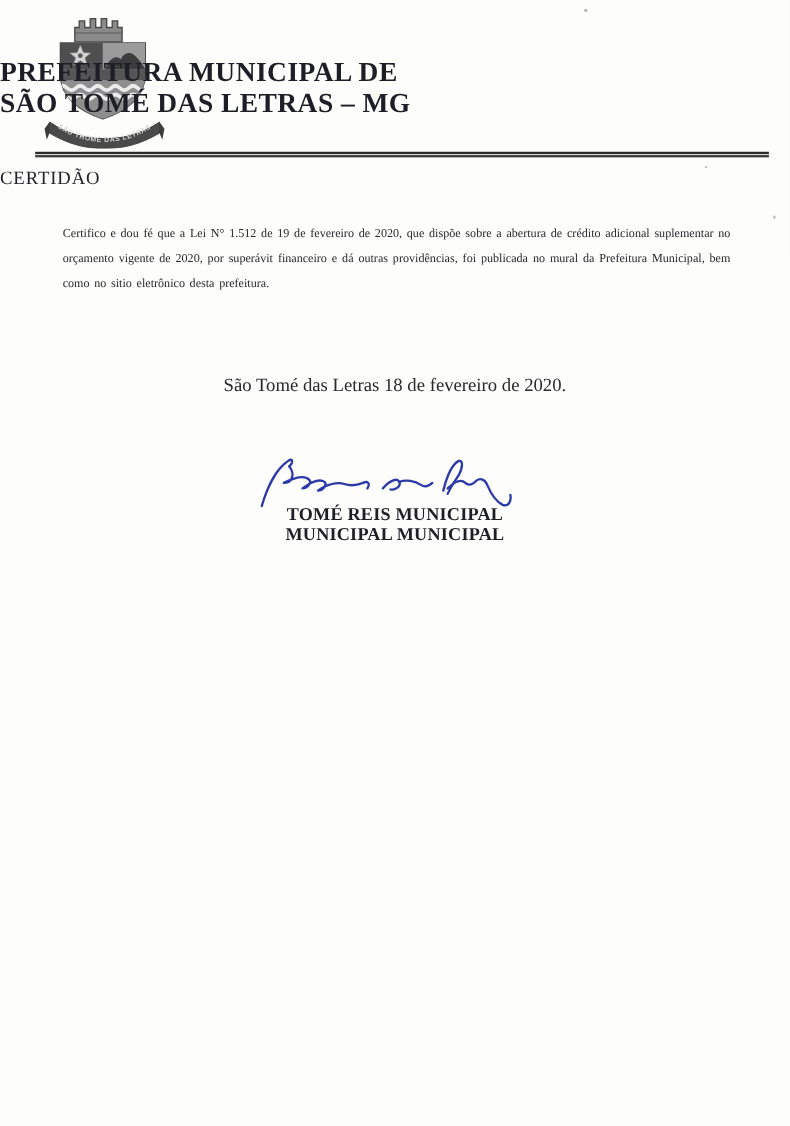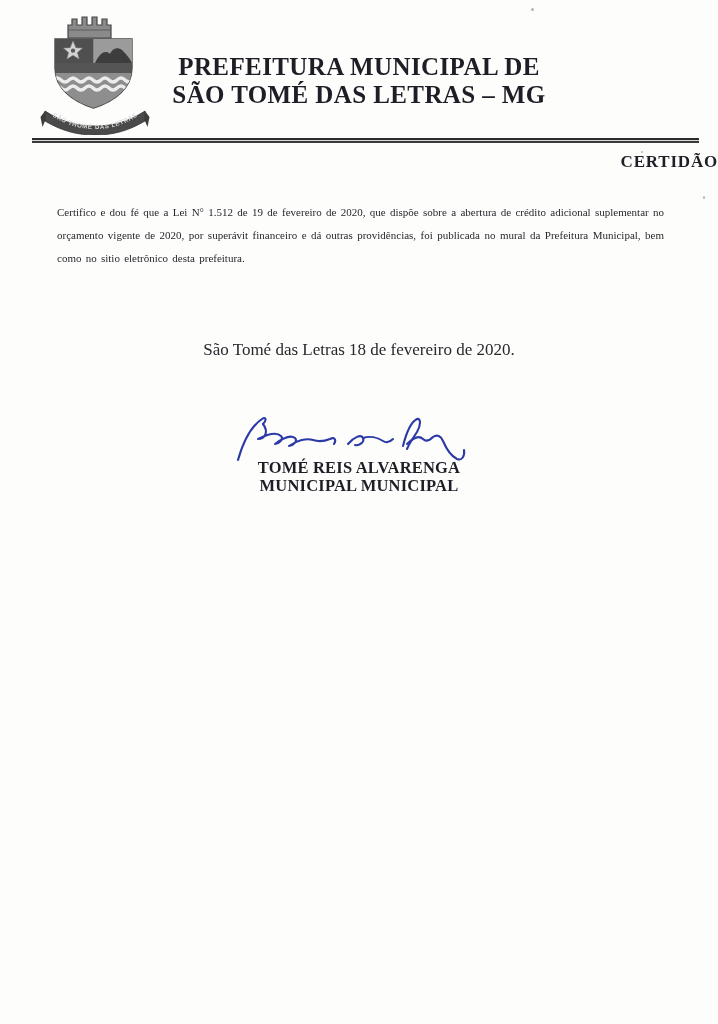--- a/index.html
+++ b/index.html
@@ -8,37 +8,37 @@
     width:718px;height:1024px;
     margin:0 auto;
     background:#fdfdfc;
     overflow:hidden;
     font-family:"Liberation Serif","DejaVu Serif",serif;
     color:#26262b;
   }
   .crest{position:absolute;left:40px;top:13px;width:110px;height:122px;}
   .org-name{
     position:absolute;left:0;right:0;top:53px;
-    text-align:center;
+    text-align:left;
     font-weight:bold;
     font-size:25px;line-height:28px;
     letter-spacing:0.4px;
     color:#1e1e26;
   }
   .header-rule{
     position:absolute;left:32px;top:138px;width:667px;height:5px;
     border-top:2px solid #2c2c2c;
     border-bottom:2px solid #3a3a3a;
     background:#d8d8d6;
     box-sizing:border-box;
   }
   .doc-title{
     position:absolute;left:0;right:0;top:152px;
-    text-align:right;
-    font-weight:bold;
+    text-align:left;
+    font-weight:normal;
     font-size:17px;
     letter-spacing:0.8px;
     color:#1f1f26;
   }
   .body-paragraph{
     position:absolute;left:57px;top:201px;width:607px;
     font-size:11px;line-height:23px;
     text-align:justify;
     word-spacing:1.5px;
     color:#28282d;
@@ -124,21 +124,21 @@
       <path d="M7,47 C11,33 19,14 31,6 C35,3 36,7 32,11"></path>
       <path d="M32,11 C38,19 34,26 27,26 C37,21 46,19 50,23 C53,26 48,31 44,31 C52,25 60,22 64,25 C67,28 62,33 58,33 C66,27 76,25 82,27 C88,29 94,28 99,26 C103,24 106,26 103,31"></path>
       <path d="M117,31 C123,24 130,21 132,25 C134,29 128,33 124,32"></path>
       <path d="M132,25 C138,23 146,24 152,28 C155,30 159,29 162,26"></path>
       <path d="M172,33 C175,21 180,9 186,6 C190,5 190,12 186,19 C182,25 178,31 176,36"></path>
       <path d="M176,31 C182,25 188,22 192,26 C195,29 199,27 202,24 C206,21 210,23 212,28 C215,35 220,43 226,46 C231,48 234,43 233,37"></path>
     </g>
   </svg>
 
   <div class="signer">
-    <div>TOMÉ REIS ALVARENGA</div>
+    <div>TOMÉ REIS MUNICIPAL</div>
     <div>MUNICIPAL MUNICIPAL</div>
   </div>
 
   <div class="speck s1"></div>
   <div class="speck s2"></div>
   <div class="speck s3"></div>
 
 </div>
 
 </body></html>

